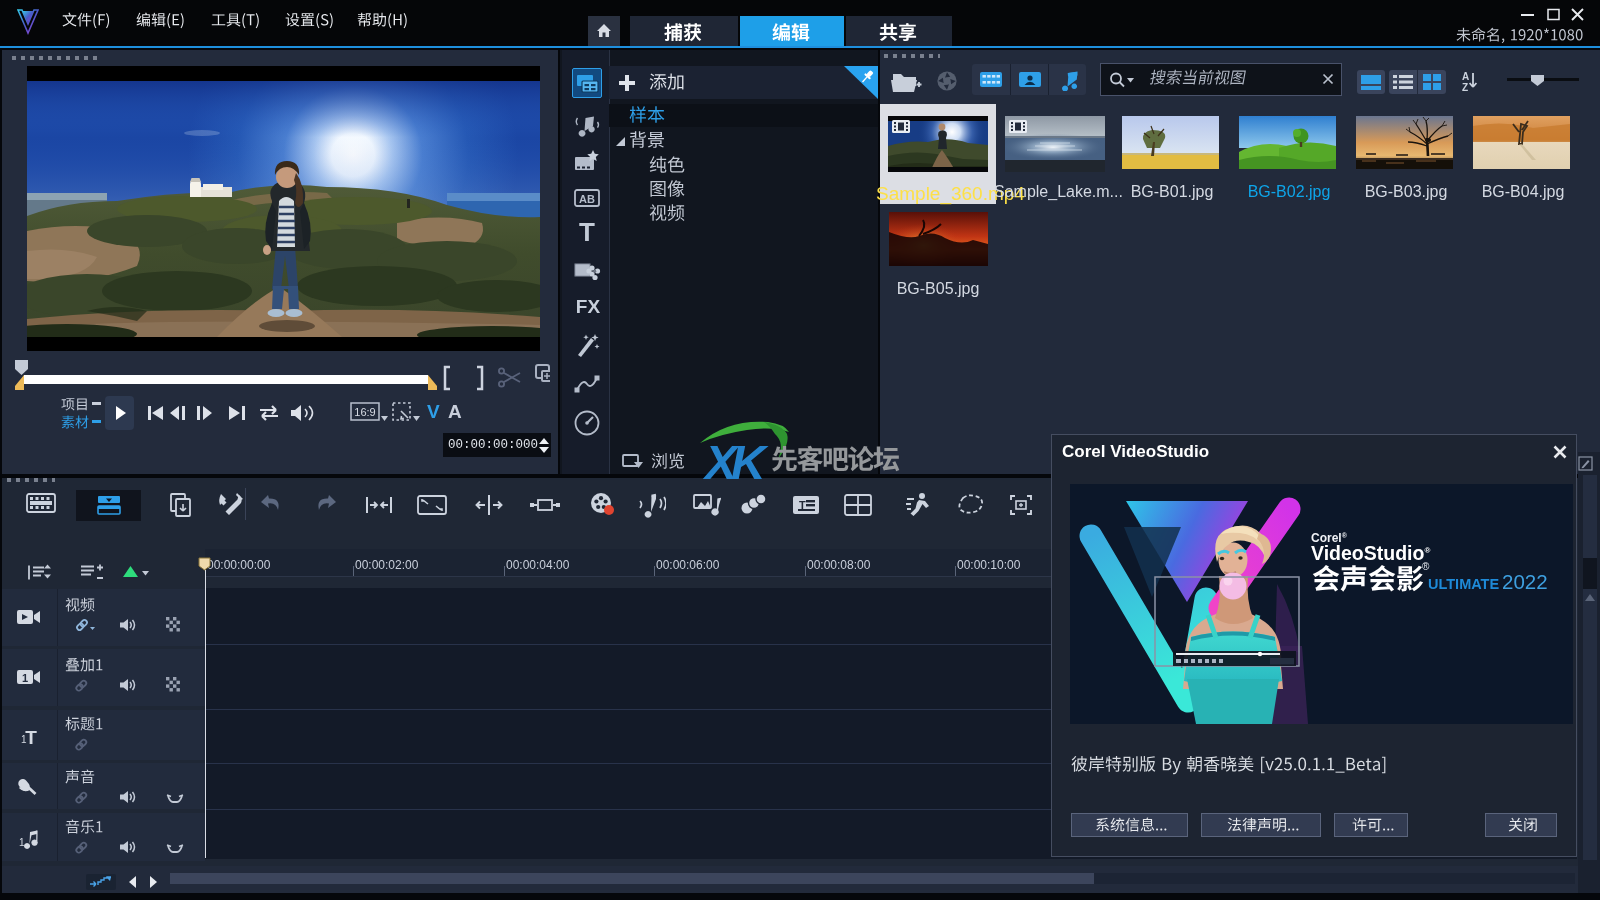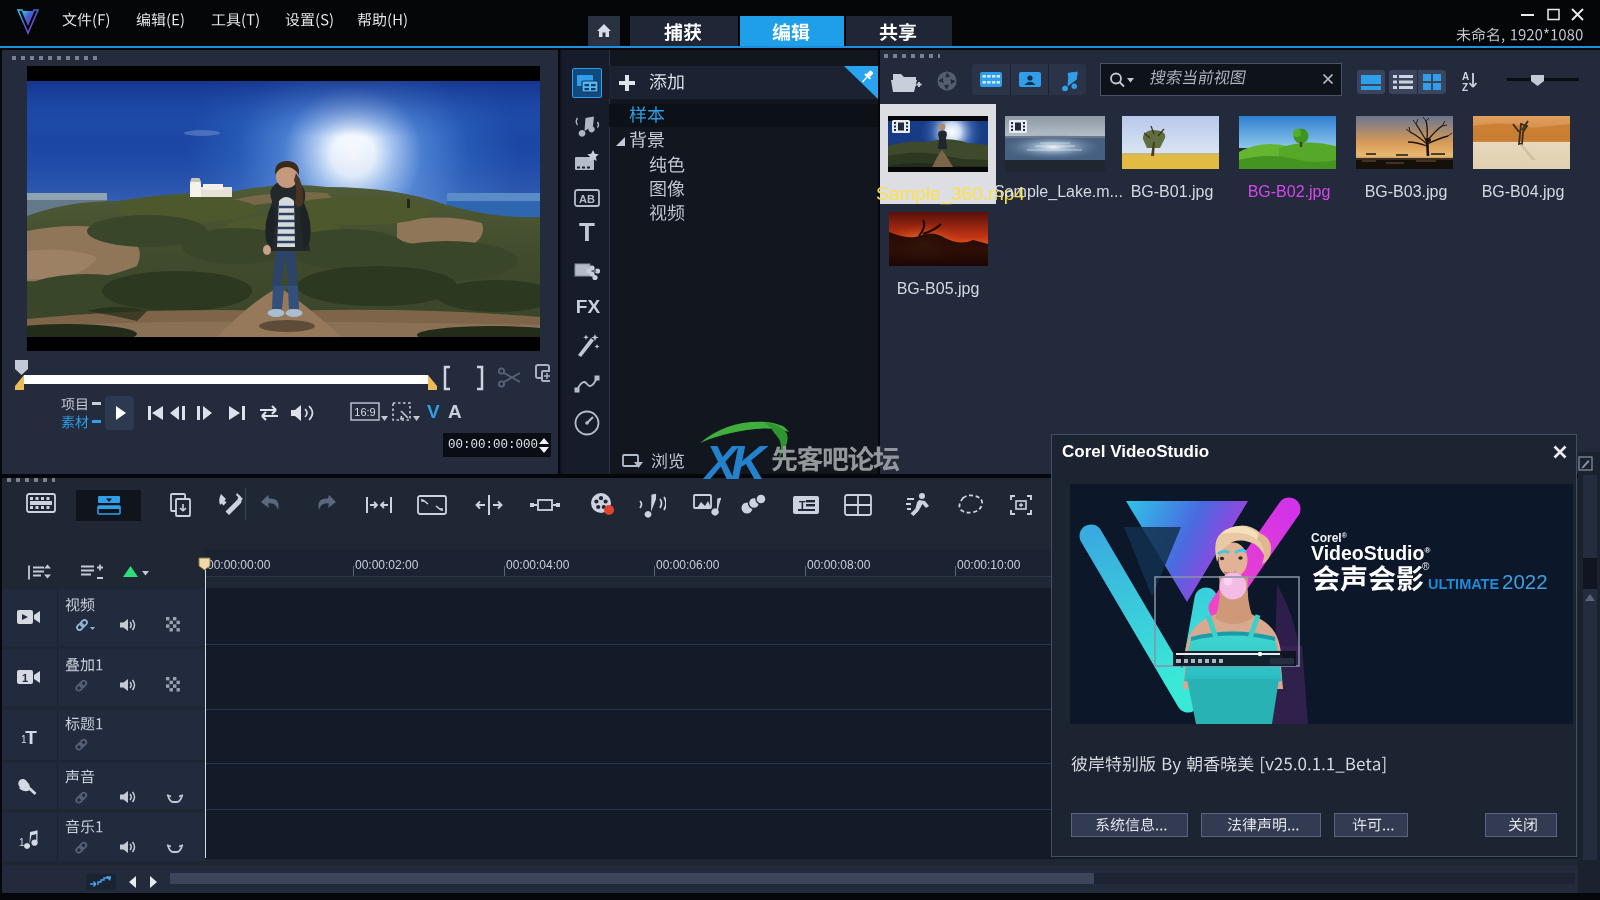--- a/index.html
+++ b/index.html
@@ -609,21 +609,21 @@
           </linearGradient>
         <rect width="97" height="32" fill="url(#b2s)"></rect>
         <path d="M0 36 Q22 24 48 30 L97 34 L97 53 L0 53 Z" fill="#64b631"></path>
         <path d="M40 32 Q68 22 97 30 L97 53 L40 53 Z" fill="#55a828"></path>
         <path d="M0 44 Q30 36 60 44 Q80 48 97 44 L97 53 L0 53 Z" fill="#459422"></path>
         <circle cx="62" cy="20" r="7.5" fill="#3f941f"></circle>
         <circle cx="58" cy="17" r="4" fill="#54ae2c"></circle>
         <rect x="60.8" y="26" width="2.4" height="5" fill="#4a3c20"></rect>
       </svg>
     </div>
-    <div class="abs" style="left:351px;top:133px;width:116px;text-align:center;color:#d946ef;font-size:16px">BG-B02.jpg</div>
+    <div class="abs" style="left:351px;top:133px;width:116px;text-align:center;color:#0ea5e9;font-size:16px">BG-B02.jpg</div>
     <div class="abs" style="left:476px;top:66px;width:97px;height:53px">
       <svg width="97" height="53" viewBox="0 0 97 53">
         <linearGradient id="b3" x1="0" y1="0" x2="0" y2="1">
             <stop offset="0" stop-color="#6a7690"></stop>
             <stop offset="0.5" stop-color="#d89a58"></stop>
             <stop offset="0.75" stop-color="#e8b870"></stop>
             <stop offset="1" stop-color="#2a2420"></stop>
           </linearGradient>
         <rect width="97" height="53" fill="url(#b3)"></rect>
         <g stroke="#1a140e" fill="none">

